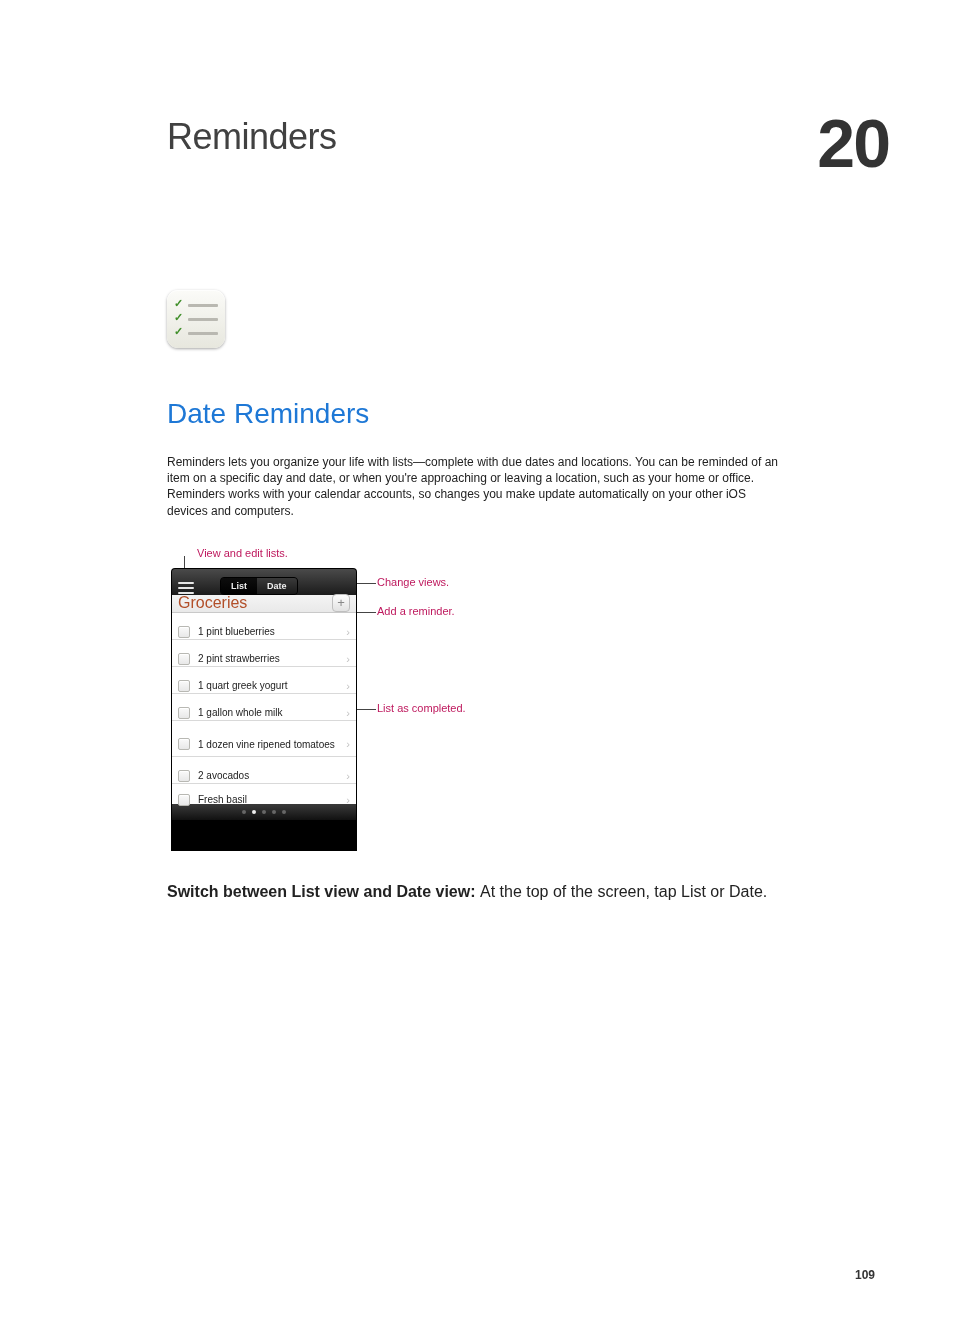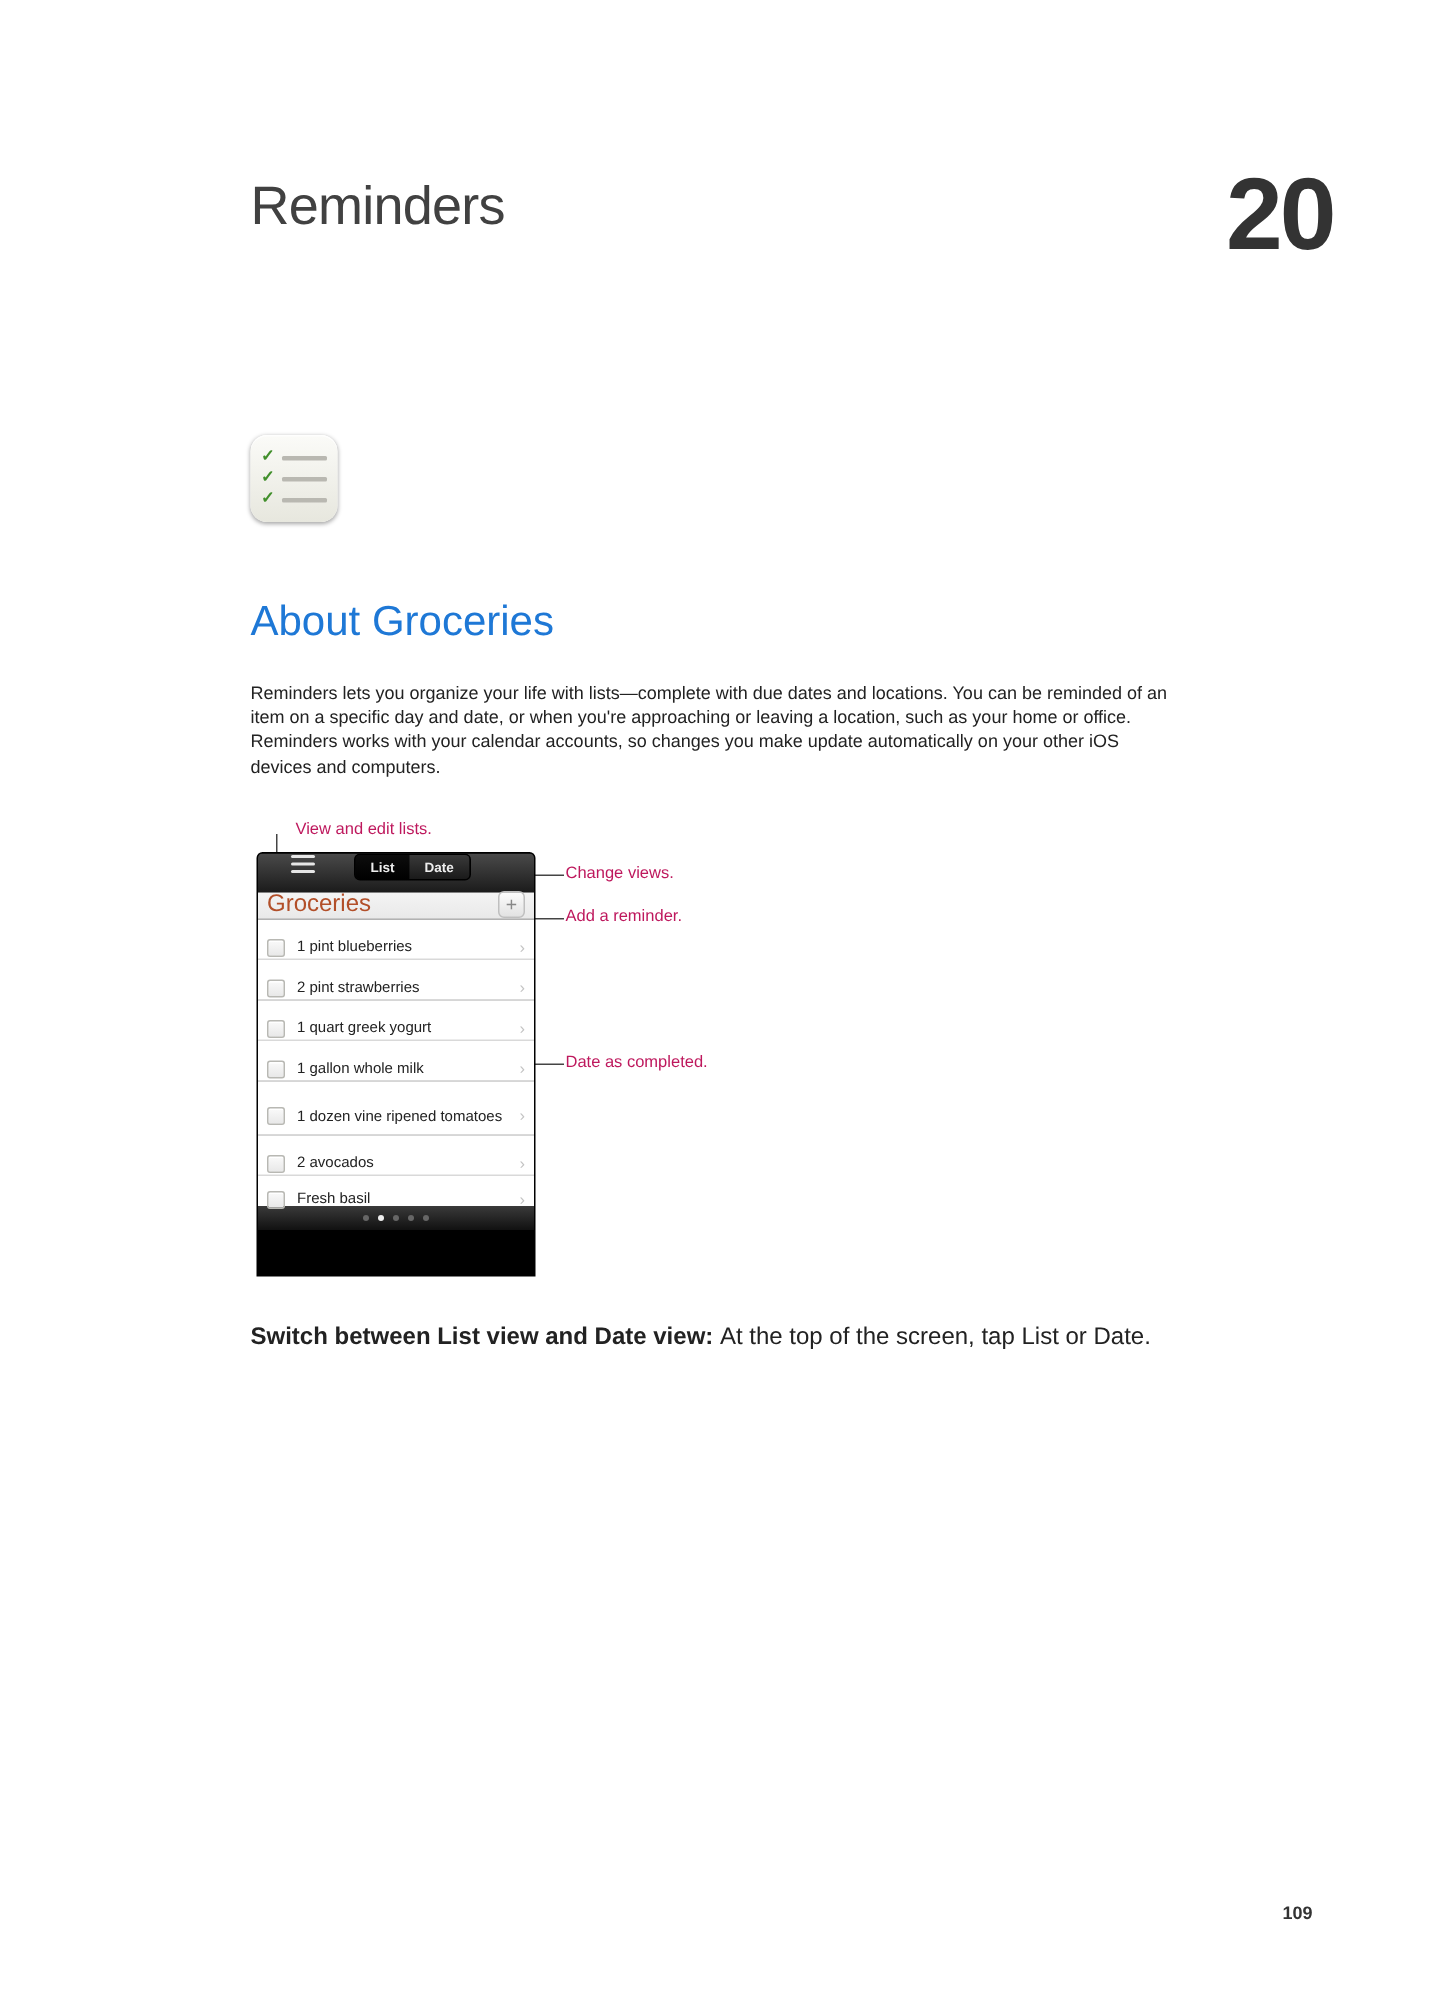--- a/index.html
+++ b/index.html
@@ -102,22 +102,22 @@
     height: 281px;
     background: #000;
     border-radius: 3px 3px 0 0;
     overflow: hidden;
     box-shadow: 0 0 0 1px #000;
   }
   .topbar {
     height: 26px;
     background: linear-gradient(#4a4a4a, #1b1b1b);
     display: flex;
-    align-items: flex-start;
-    padding: 0 22px;
+    align-items: flex-end;
+    padding: 0 6px;
     gap: 6px;
   }
   .menu-btn {
     width: 16px; height: 14px;
     display: flex; flex-direction: column; justify-content: space-between;
     padding: 1px 0;
   }
   .menu-btn span { display:block; height:2px; background:#e6e6e6; border-radius:1px; }
   .segmented {
     display: flex;
@@ -229,34 +229,34 @@
           <span class="icon-check"></span>
           <span class="icon-line"></span>
         </div>
       <div class="icon-row">
           <span class="icon-check"></span>
           <span class="icon-line"></span>
         </div>
     </div>
   </div>
 
-  <div class="heading-blue">About Groceries</div>
+  <div class="heading-blue">Date Reminders</div>
   <div class="body-text">Reminders lets you organize your life with lists—complete with due dates and locations. You can be reminded of an item on a specific day and date, or when you're approaching or leaving a location, such as your home or office. Reminders works with your calendar accounts, so changes you make update automatically on your other iOS devices and computers.</div>
 
   <div class="figure-wrap">
     <div class="callout" style="left:30px; top:0px;">View and edit lists.</div>
     <div class="callout-line" style="left:17px; top:9px; width:1px; height:28px;"></div>
 
     <div class="callout" style="left:210px; top:29px;">Change views.</div>
     <div class="callout-line" style="left:120px; top:36px; width:89px; height:1px;"></div>
 
     <div class="callout" style="left:210px; top:58px;">Add a reminder.</div>
     <div class="callout-line" style="left:183px; top:65px; width:26px; height:1px;"></div>
 
-    <div class="callout" style="left:210px; top:155px;">Date as completed.</div>
+    <div class="callout" style="left:210px; top:155px;">List as completed.</div>
     <div class="callout-line" style="left:24px; top:162px; width:185px; height:1px;"></div>
     <div class="callout-line" style="left:24px; top:90px; width:1px; height:72px;"></div>
     <div class="callout-line" style="left:24px; top:250px; width:1px; height:18px;"></div>
     <div class="callout-line" style="left:24px; top:267px; width:15px; height:1px;"></div>
 
     <div class="phone-frame">
       <div class="topbar">
         <div class="menu-btn">
             <span></span>
             <span></span>

